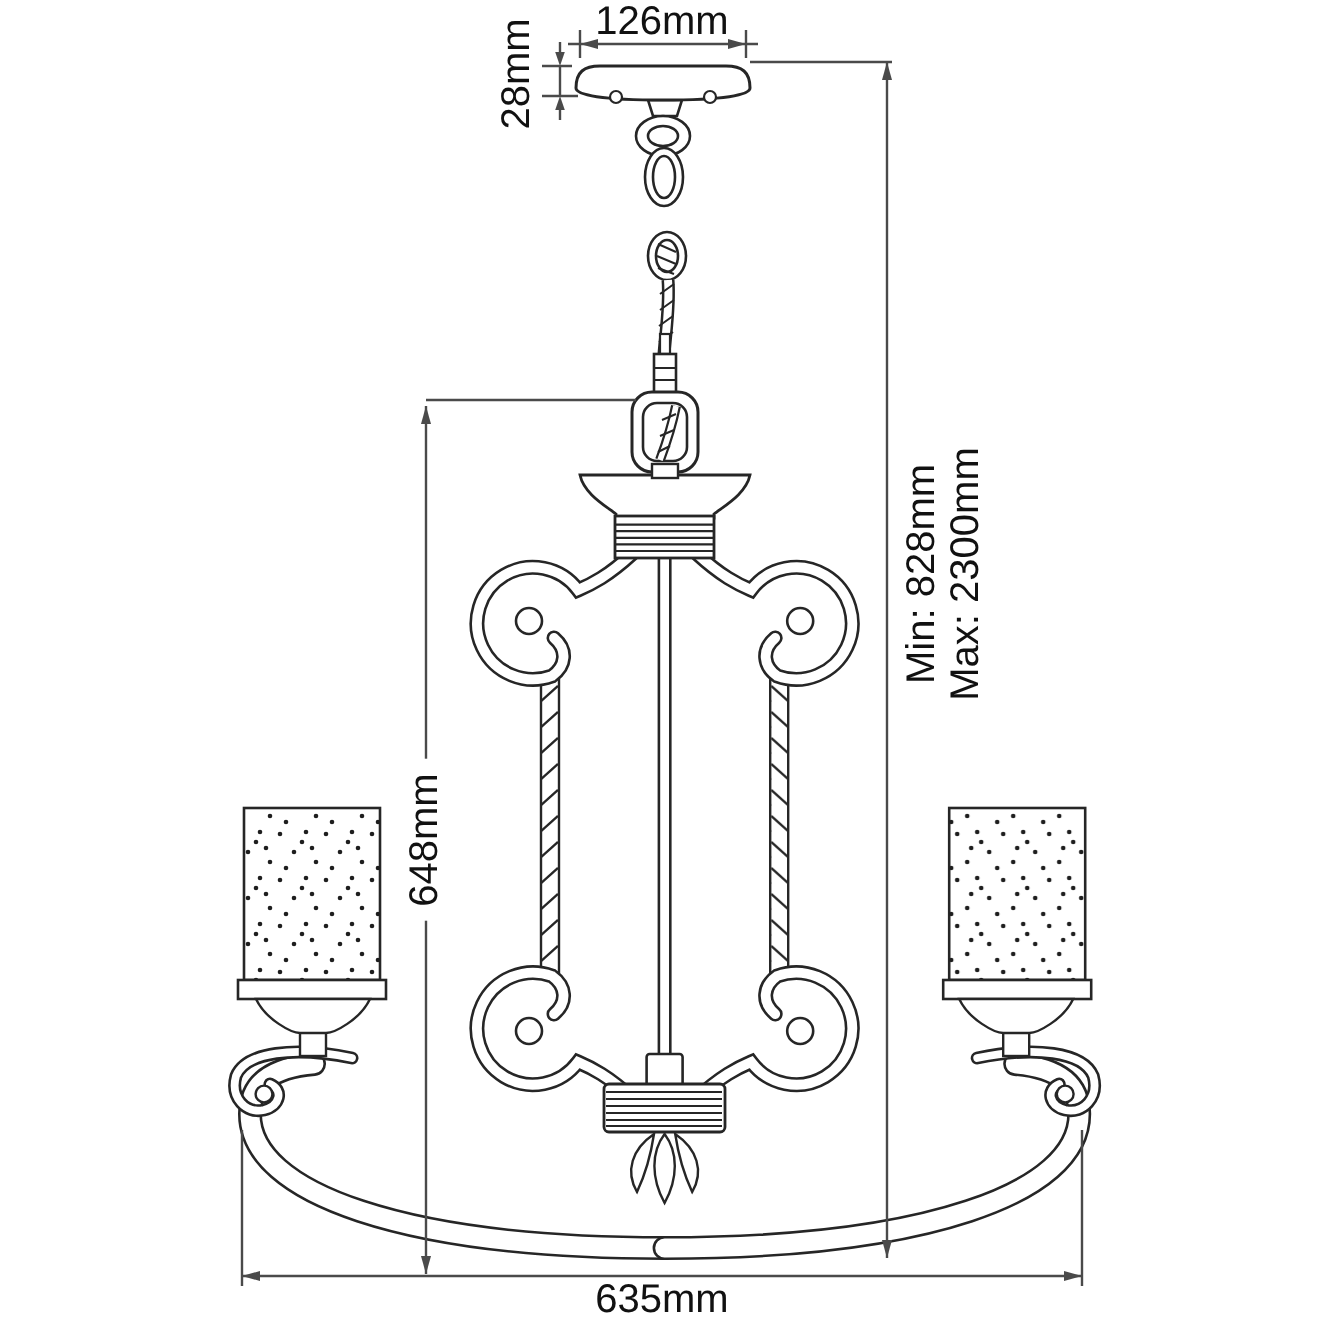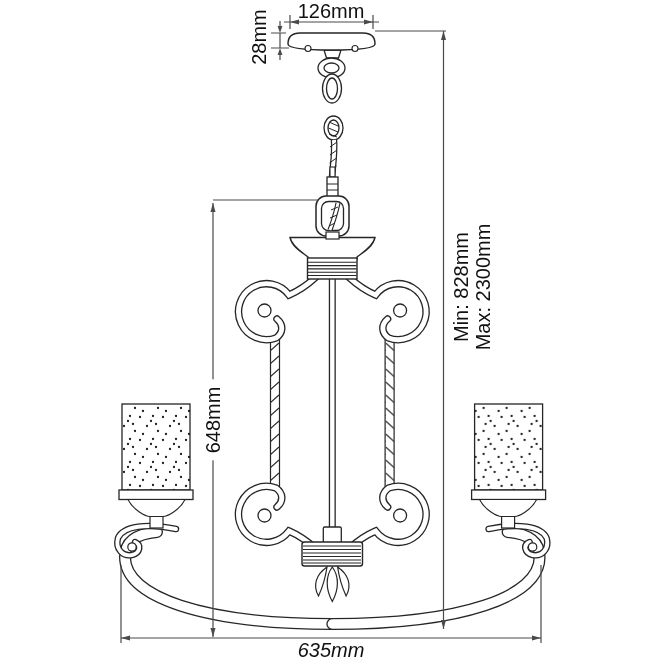--- a/index.html
+++ b/index.html
@@ -173,15 +173,15 @@
 
 <div class="dim-label v" style="left:259px;top:37px;">28mm</div>
 
 <div class="minmax">
   <div>Min: 828mm</div>
   <div>Max: 2300mm</div>
 </div>
 
 <div class="dim-label v on-line" style="left:213px;top:420px;">648mm</div>
 
-<div class="dim-label h" style="left:331px;top:640px;font-style:italic;">635mm</div>
+<div class="dim-label h" style="left:331px;top:640px;">635mm</div>
 
 </div>
 
 </body></html>

